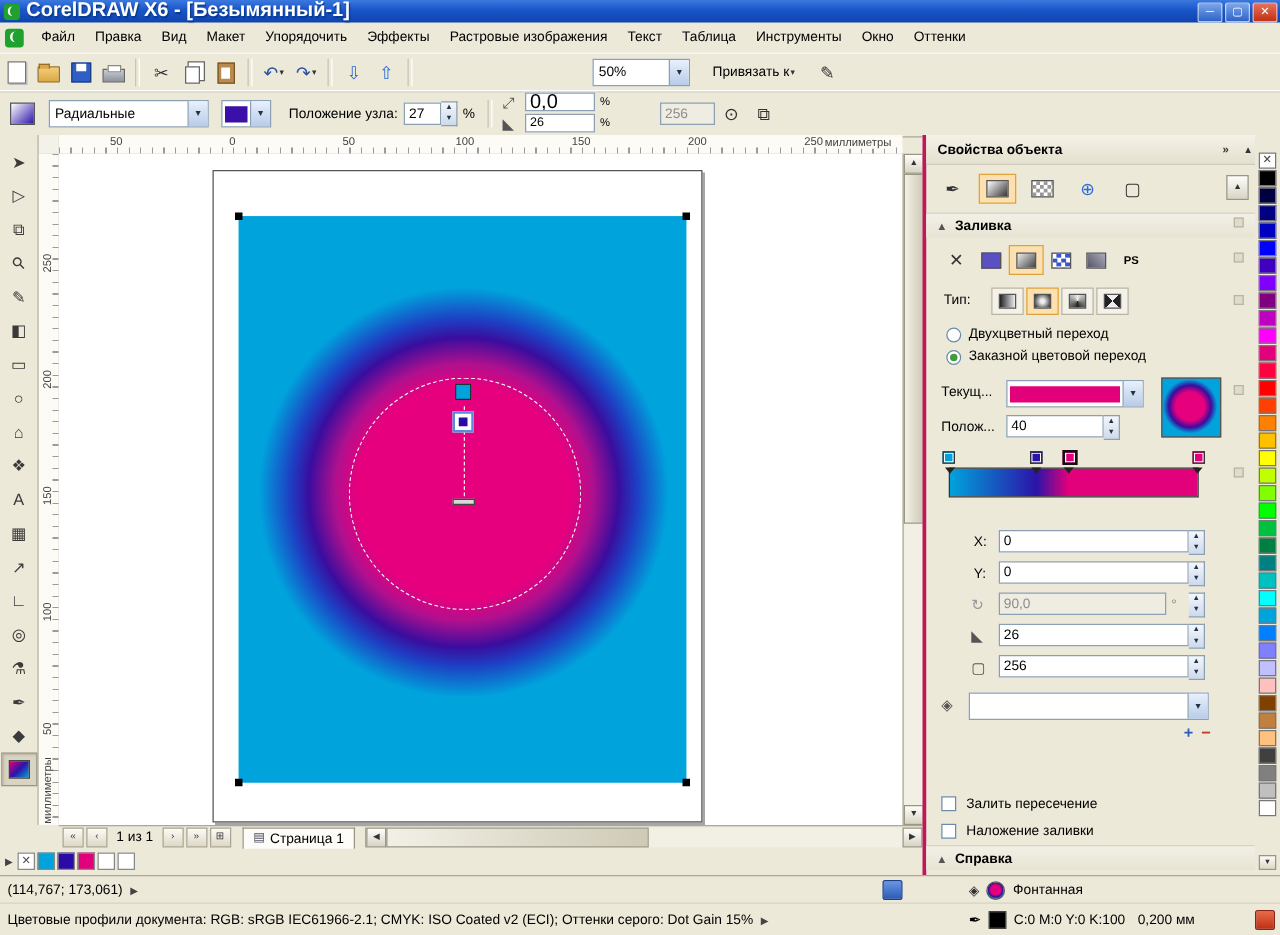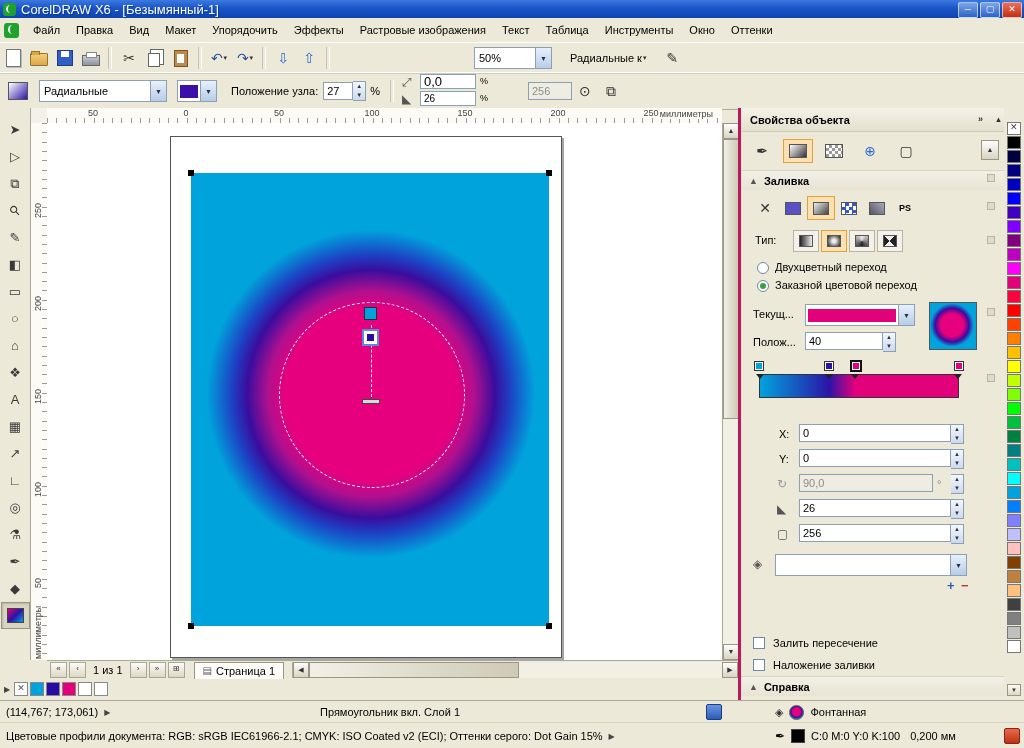--- a/index.html
+++ b/index.html
@@ -4,21 +4,21 @@
 <style>
   html,body{margin:0;padding:0;}
   body{font-family:"Liberation Sans","DejaVu Sans",sans-serif;font-size:11px;color:#000;background:#ECE9D8;}
   #app{position:relative;width:1024px;height:748px;overflow:hidden;background:#ECE9D8;}
   .abs{position:absolute;}
 
   
   .titlebar{left:0;top:0;width:1024px;height:18px;background:linear-gradient(180deg,#3B79DF 0%,#1A55C8 45%,#0E44AE 100%);display:flex;align-items:center;color:#fff;}
   .applogo{width:13px;height:13px;margin:0 5px 0 3px;background:#1FA12E;border-radius:3px;position:relative;flex:0 0 auto;}
   .applogo::after{content:"";position:absolute;left:3px;top:2px;width:7px;height:8px;border-left:2px solid #fff;border-radius:50% 0 0 50%;}
-  .title-text{font-weight:normal;font-size:13px;white-space:nowrap;text-shadow:1px 1px 1px #0A3A8C;}
+  .title-text{font-weight:bold;font-size:16px;white-space:nowrap;text-shadow:1px 1px 1px #0A3A8C;}
   .winbtns{position:absolute;right:2px;top:2px;display:flex;gap:2px;}
   .wbtn{width:18px;height:14px;border:1px solid rgba(255,255,255,.6);border-radius:2px;background:linear-gradient(180deg,#7BA6E8,#2E62C8);color:#fff;font-size:9px;line-height:12px;text-align:center;}
   .wbtn.close{background:linear-gradient(180deg,#E8705A,#C03014);}
 
   
   .menubar{left:0;top:18px;width:1024px;height:24px;border-bottom:1px solid #D8D4C4;display:flex;align-items:center;}
   .docicon{width:15px;height:15px;margin:0 6px 0 4px;background:#1FA12E;border-radius:3px;position:relative;}
   .docicon::after{content:"";position:absolute;left:4px;top:2px;width:7px;height:9px;border-left:2px solid #fff;border-radius:50% 0 0 50%;}
   .menu-item{padding:4px 8px;cursor:default;}
 
@@ -211,21 +211,21 @@
       </div>
     <div class="tbtn" data-name="export-button">
         <span class="g" style="color:#2B6CD8" data-name="export-icon">⇧</span>
       </div>
     <div class="sepv" data-name="toolbar-separator"></div>
     <div class="combo" style="width:76px;margin-left:140px;" data-name="zoom-level-combo">
       <span class="val" data-name="zoom-level-value">50%</span>
       <span class="arr" data-name="zoom-dropdown-icon">▼</span>
     </div>
     <div style="display:flex;align-items:center;margin-left:18px;" data-name="snap-to-button">
-      <span data-name="snap-to-label">Радиальные к</span>
+      <span data-name="snap-to-label">Привязать к</span>
       <span class="drop" data-name="snap-dropdown-icon">▾</span>
     </div>
     <div class="tbtn" style="margin-left:14px;" data-name="options-button">
         <span class="g" data-name="options-icon">✎</span>
       </div>
   </div>
 
   <div class="abs propbar" data-name="property-bar">
     <div class="tbtn" style="margin-left:6px;" data-name="edit-fill-button">
         <div class="i-gradsq" data-name="edit-fill-icon"></div>
@@ -241,21 +241,21 @@
     <span style="margin-left:14px;" data-name="node-position-label">Положение узла:</span>
     <input class="fld" style="width: 30px; margin-left: 5px;" readonly="" data-name="node-position-input" value="27">
     <span class="spin" data-name="node-position-spinner">
         <span>▲</span>
         <span>▼</span>
       </span>
     <span style="margin-left:4px;" data-name="percent-label">%</span>
     <div class="sepv" style="margin-left:10px;" data-name="toolbar-separator"></div>
     <div style="position:relative;width:110px;height:34px;margin-left:4px;" data-name="fill-geometry-group">
       <span class="dk-row-icon" style="left:0;top:1px;" data-name="center-offset-icon">⤢</span>
-      <input class="fld" style="position: absolute; left: 18px; top: 0px; width: 56px; height: 15px; font-size: 13px;" readonly="" data-name="center-offset-input" value="0,0">
+      <input class="fld" style="position: absolute; left: 18px; top: 0px; width: 56px; height: 15px; font-size: 16px;" readonly="" data-name="center-offset-input" value="0,0">
       <span class="dk-row-icon" style="left:0;top:18px;" data-name="edge-pad-icon">◣</span>
       <input class="fld" style="position: absolute; left: 18px; top: 17px; width: 56px; height: 15px; font-size: 10px;" readonly="" data-name="edge-pad-input" value="26">
       <span style="position:absolute;left:78px;top:2px;font-size:9px;" data-name="percent-label">%</span>
       <span style="position:absolute;left:78px;top:19px;font-size:9px;" data-name="percent-label">%</span>
     </div>
     <input class="fld dis" style="width: 44px; margin-left: 16px;" readonly="" data-name="fountain-steps-input" value="256">
     <div class="tbtn" data-name="steps-lock-button">
         <span class="g" data-name="lock-icon">⊙</span>
       </div>
     <div class="tbtn" data-name="copy-fill-properties-button">
@@ -601,21 +601,20 @@
       <div class="pcell" data-name="palette-color-swatch" style="background: rgb(64, 64, 64);"></div>
       <div class="pcell" data-name="palette-color-swatch" style="background: rgb(128, 128, 128);"></div>
       <div class="pcell" data-name="palette-color-swatch" style="background: rgb(192, 192, 192);"></div>
       <div class="pcell" data-name="palette-color-swatch" style="background: rgb(255, 255, 255);"></div>
     </div>
   <div class="abs pal-down" data-name="palette-scroll-down-button">▼</div>
 
   <div class="abs status1" data-name="status-bar">
     <span style="margin-left:6px;" data-name="cursor-coordinates">(114,767; 173,061)</span>
     <span class="st-arrow" data-name="coords-flyout-icon">▶</span>
-    <span style="position:absolute;left:180px;width:420px;text-align:center;" data-name="object-info">Прямоугольник вкл. Слой 1</span>
     <div class="sticon-blue" style="position:absolute;left:706px;" data-name="hints-icon"></div>
     <div style="position:absolute;left:775px;display:flex;align-items:center;gap:6px;" data-name="fill-indicator">
       <span style="font-size:11px;color:#333;" data-name="fill-bucket-icon">◈</span>
       <div class="fillcircle" data-name="fill-swatch"></div>
       <span data-name="fill-type-name">Фонтанная</span>
     </div>
   </div>
 
   <div class="abs status2" data-name="status-bar-bottom">
     <span style="margin-left:6px;" data-name="color-profiles-info">Цветовые профили документа: RGB: sRGB IEC61966-2.1; CMYK: ISO Coated v2 (ECI); Оттенки серого: Dot Gain 15%</span>

